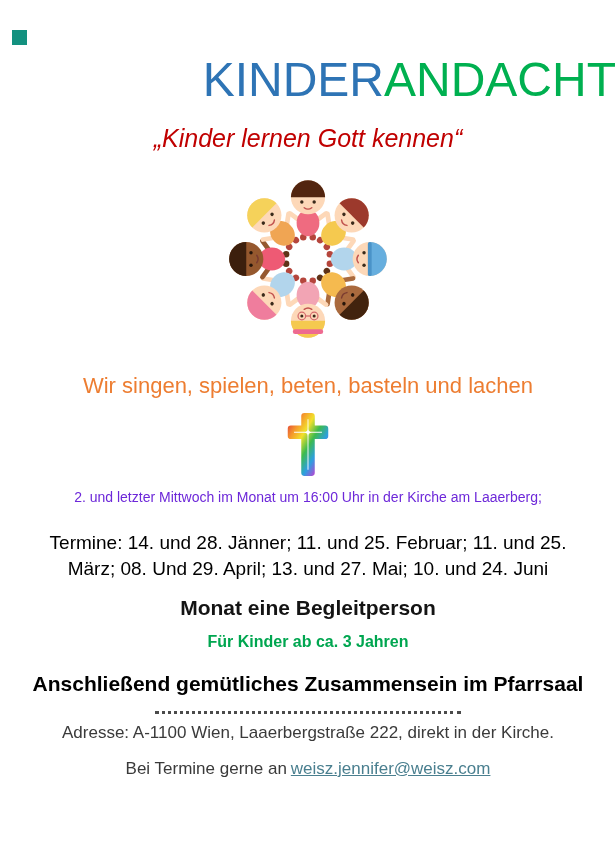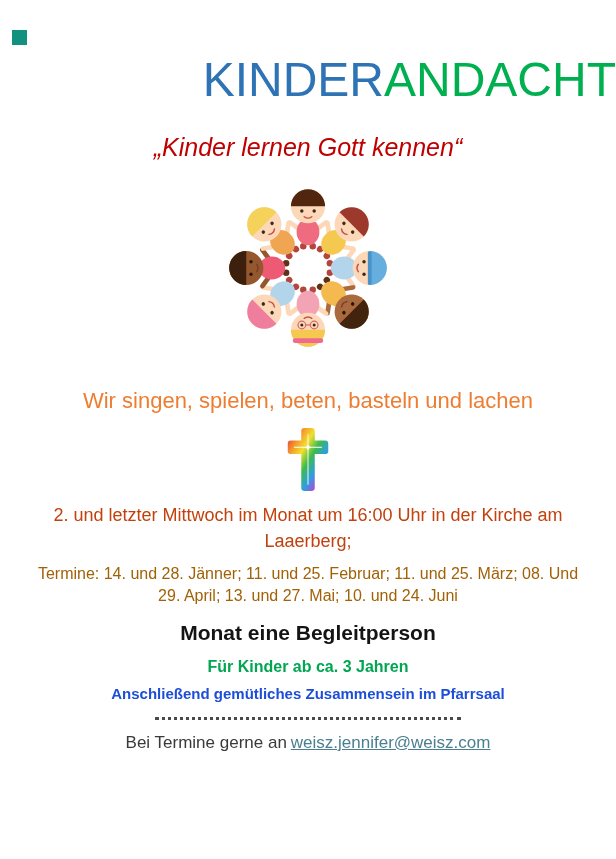--- a/index.html
+++ b/index.html
@@ -14,41 +14,41 @@
   .corner-mark {
     position:absolute; left:12px; top:30px;
     width:15px; height:15px; background:#13917f;
   }
 
   .title { margin:0; font-size:48px; font-weight:400; line-height:1.18; letter-spacing:0;text-align:right; }
   .t-blue  { color:#2E74B5; }
   .t-green { color:#00B050; }
 
   .subtitle {
-    margin-top:24px; font-size:25px; font-style:italic;
+    margin-top:15px; font-size:25px; font-style:italic;
     color:#C00000;
   }
 
   .kids-wrap { margin-top:10px; line-height:0; }
 
-  .activities { margin-top:24px; font-size:22px; color:#ED7D31;text-align:center; }
+  .activities { margin-top:18px; font-size:22px; color:#ED7D31;text-align:center; }
 
   .cross-wrap { margin-top:8px; line-height:0; }
 
   .schedule {
     margin:6px auto 8px; max-width:552px;
-    font-size:18px; line-height:1.45; color:#c2410c;
+    font-size:14px; line-height:1.45; color:#6d28d9;
   }
   .dates {
-    margin:9px auto 0; max-width:560px;
-    font-size:16px; line-height:1.38; color:#a16207;
+    margin:23px auto 0; max-width:560px;
+    font-size:19px; line-height:1.38; color:#000000;
   }
   .companion { margin-top:14px; font-size:21px; font-weight:bold; color:#141414; }
   .age       { margin-top:13px; font-size:16px; font-weight:bold; color:#00A650; }
-  .social    { margin-top:9px; font-size:15px; font-weight:bold; color:#1d4ed8; }
+  .social    { margin-top:21px; font-size:21px; font-weight:bold; color:#000000; }
 
   .dotline {
     margin:15px auto 0; width:306px; height:0;
     border-bottom:3px dotted #4a4a4a;
   }
 
   .address { margin-top:7px; font-size:17px; line-height:1.45; color:#3a3a3a; }
   .contact { margin-top:13px; font-size:17px; color:#3a3a3a; }
   .contact a { color:#4A7F8F; text-decoration:underline; margin-left:4px; }
 </style>
@@ -202,17 +202,18 @@
 
   <div class="companion">Monat eine Begleitperson</div>
 
   <div class="age">Für Kinder ab ca. 3 Jahren</div>
 
   <div class="social">Anschließend gemütliches Zusammensein im Pfarrsaal</div>
 
   <div class="dotline"></div>
 
   <div class="address">
+    <div>Adresse: A-1100 Wien, Laaerbergstraße 222, direkt in der Kirche.</div>
   </div>
 
   <div class="contact"><span>Bei Termine gerne an</span><a href="#">weisz.jennifer@weisz.com</a></div>
 
 </div>
 
 </body></html>

